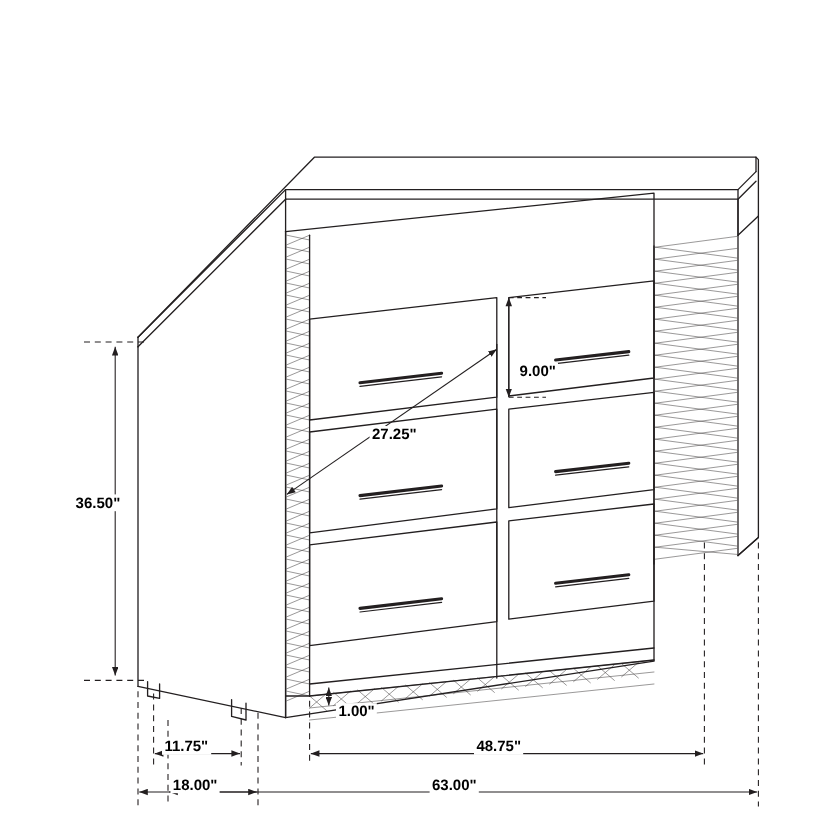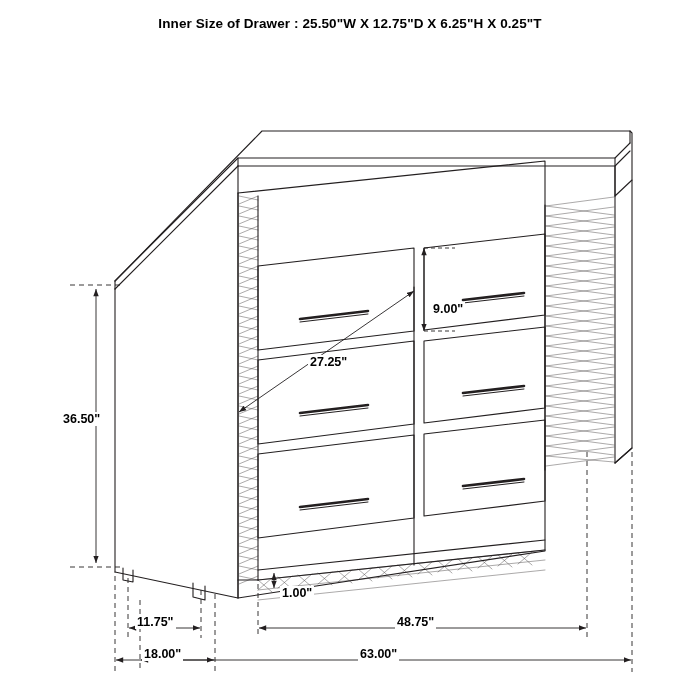--- a/index.html
+++ b/index.html
@@ -44,21 +44,20 @@
     white-space: nowrap;
     background: #ffffff;
     padding: 0 2px;
   }
 </style>
 </head>
 <body>
 
 <div id="page">
 
-  <div id="title">Inner Size of Drawer : 25.50"W X 12.75"D X 6.25"H X 0.25"T</div>
 
   <svg id="diagram" width="700" height="700" viewBox="0 0 700 700">
 
     <g fill="none" stroke="#231f20" stroke-width="1.1" stroke-linejoin="round" stroke-linecap="round">
 
       <g>
         <polygon points="115,281 262,131 630,131 630,143 632,143 632,178 615,193 238,193 238,185 115,289" fill="#ffffff" stroke="none"></polygon>
 
         <polyline points="115,281 262,131 630,131 630,143"></polyline>
         <polyline points="630,143 615,158 238,158 115,281"></polyline>

